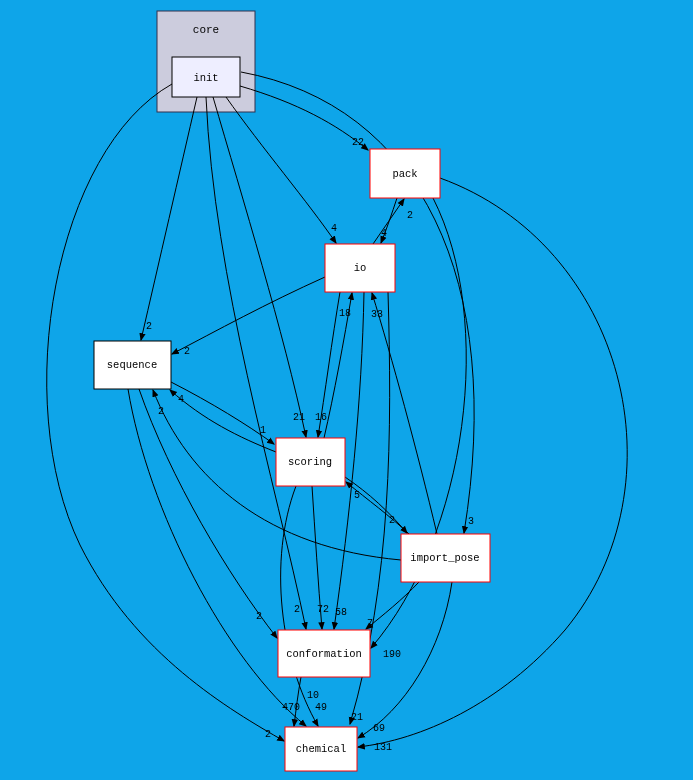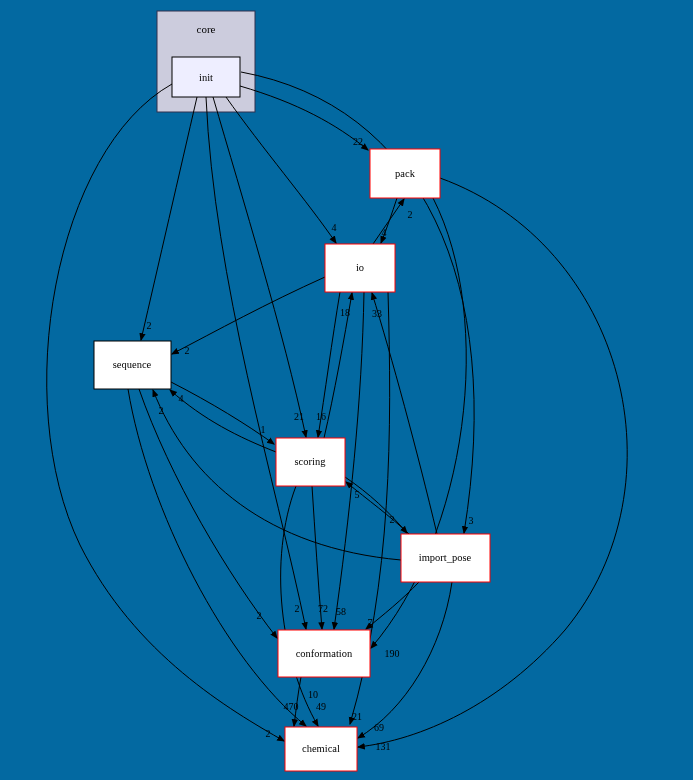--- a/index.html
+++ b/index.html
@@ -1,19 +1,19 @@
 <!DOCTYPE html>
 <html><head>
 <meta charset="utf-8">
 <style>
   html, body { margin: 0; padding: 0; background: #ffffff; }
   .stage {
     width: 693px; height: 780px; position: relative;
-    background: #0369a1;
-    font-family: Liberation Serif, serif;
+    background: #0ea5e9;
+    font-family: Liberation Mono, monospace;
   }
   svg { display: block; }
   .cluster { fill: #ccccdd; stroke: #30304f; stroke-width: 1; }
   .cluster-label { font-size: 11px; fill: #000; text-anchor: middle; }
   .node { fill: #ffffff; stroke-width: 1; }
   .node.init-fill { fill: #eeeeff; }
   .node-label { font-size: 10.5px; fill: #000; text-anchor: middle; }
   .edge { fill: none; stroke: #000000; stroke-width: 1; }
   .elabel { font-size: 10px; fill: #000; text-anchor: middle; }
 </style>

